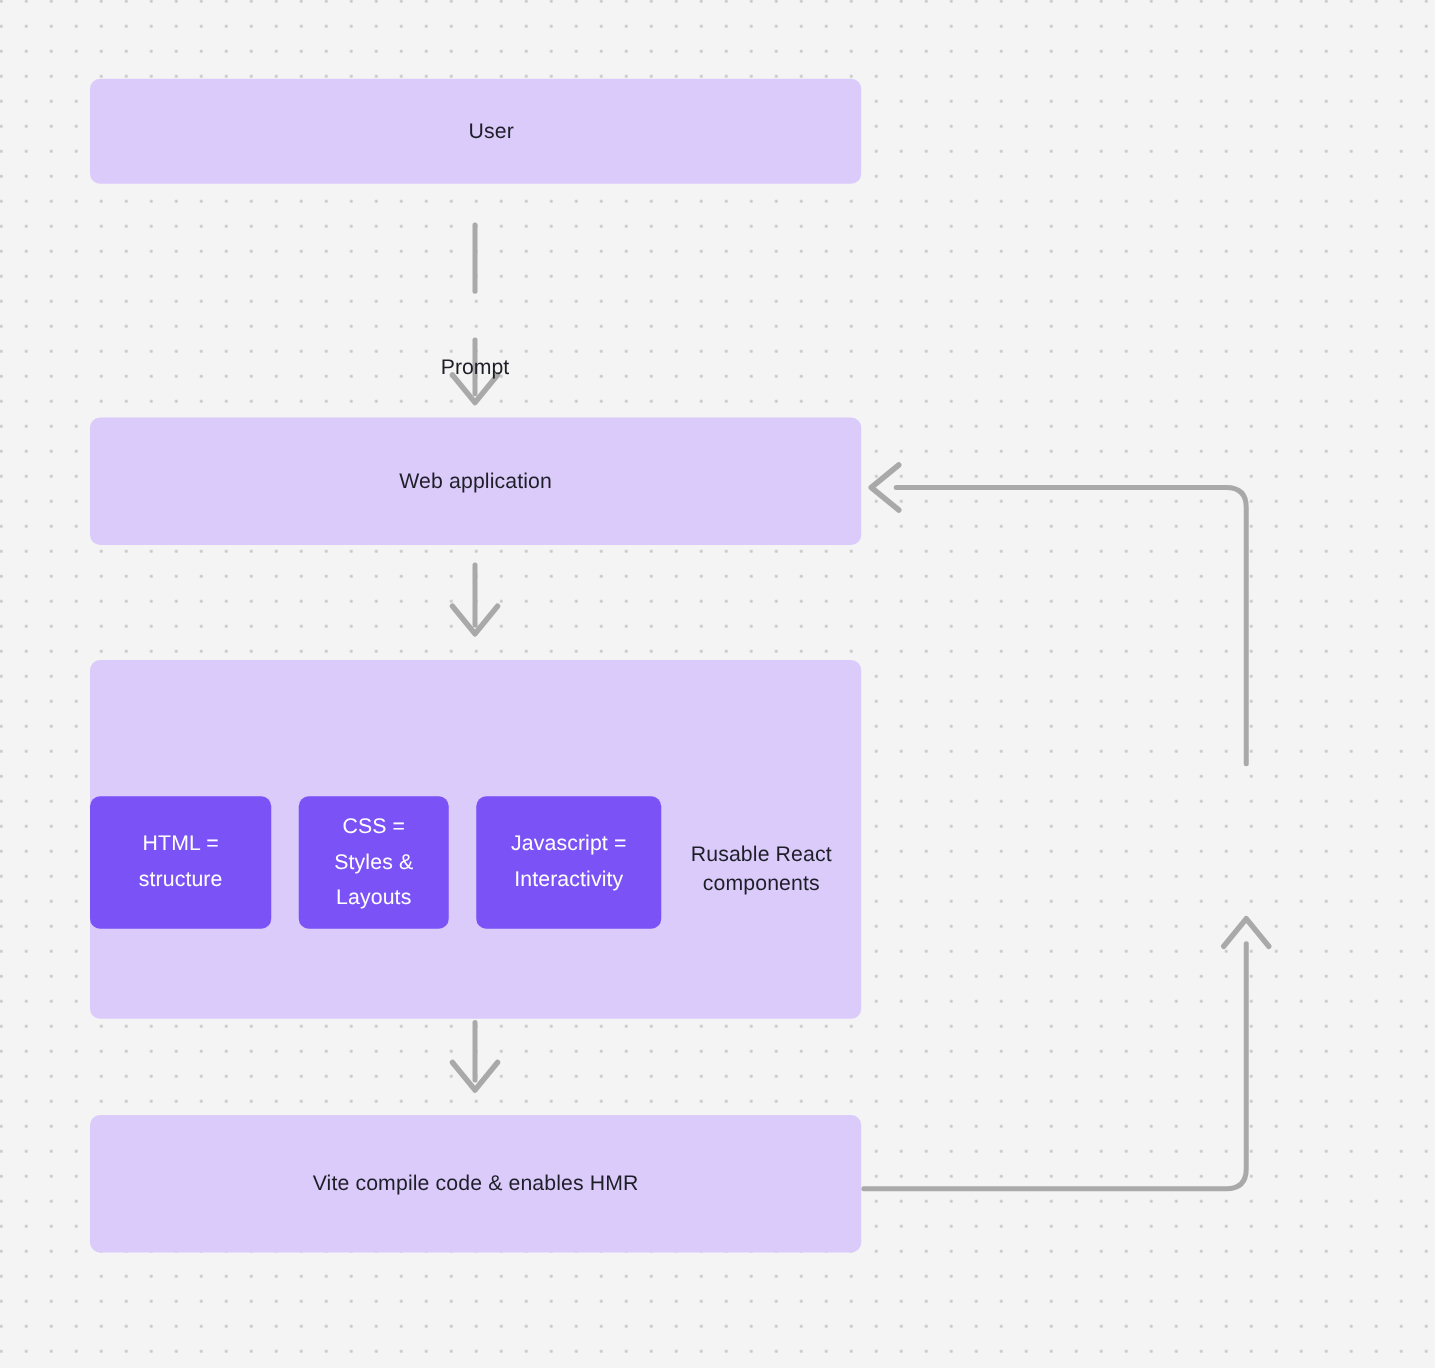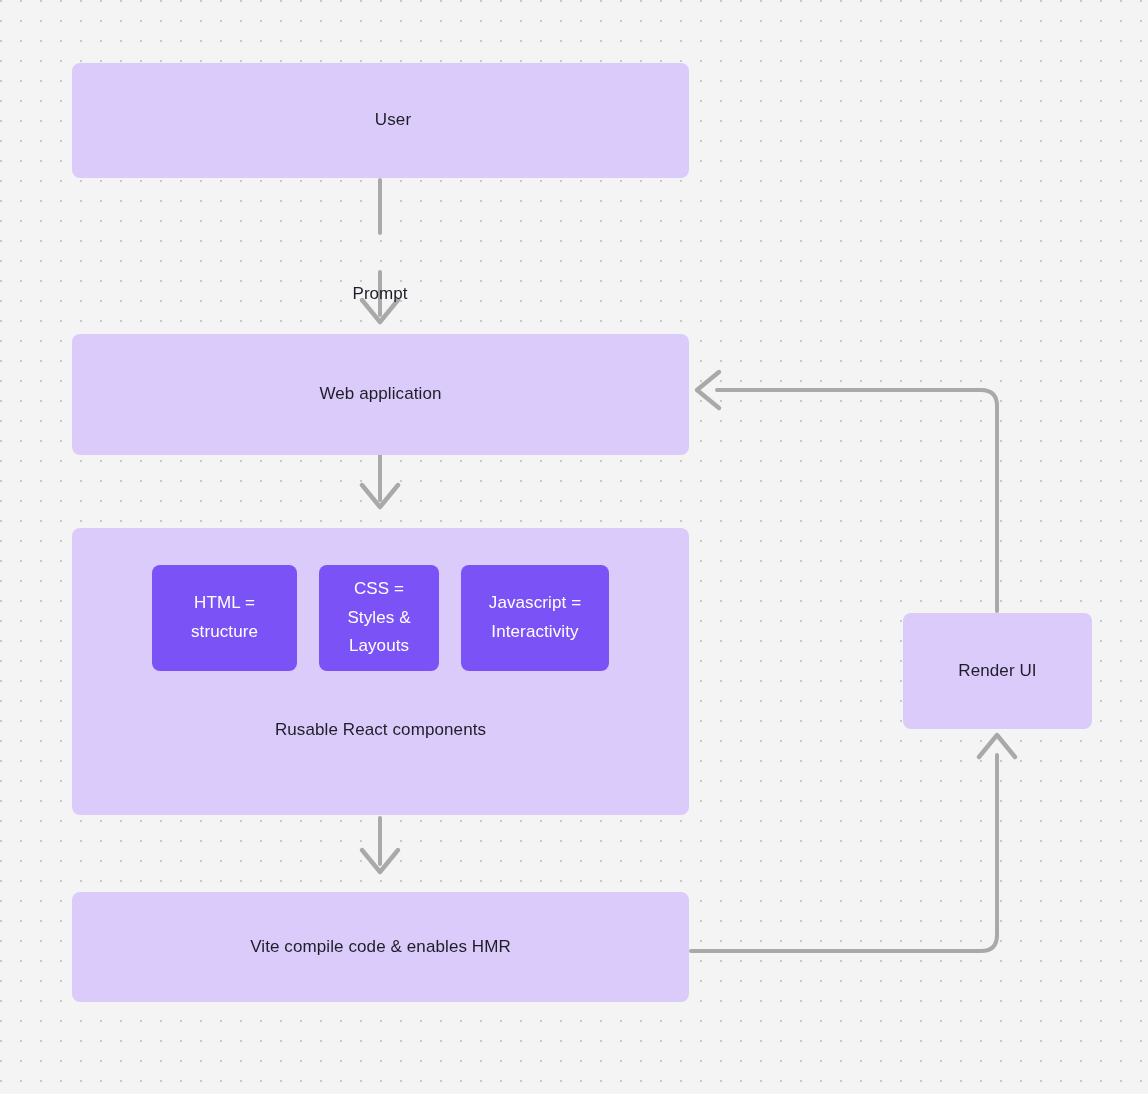--- a/index.html
+++ b/index.html
@@ -35,33 +35,33 @@
     display: flex;
     align-items: center;
     justify-content: center;
     color: #1e1e28;
     font-size: 17px;
     line-height: 1.35;
     text-align: center;
     letter-spacing: 0.1px;
   }
 
-  .node-user        { left: 72px;  top: 63px;  width: 617px; height: 115px; padding-left: 25px; }
-  .node-webapp      { left: 72px;  top: 334px; width: 617px; height: 121px; }
+  .node-user        { left: 72px;  top: 63px;  width: 617px; height: 84px; padding-left: 25px; }
+  .node-webapp      { left: 72px;  top: 334px; width: 617px; height: 102px; }
   .node-components  { left: 72px;  top: 528px; width: 617px; height: 287px;
                       align-items: flex-start; justify-content: flex-start; }
   .node-vite        { left: 72px;  top: 892px; width: 617px; height: 110px; }
   .node-render      { left: 903px; top: 613px; width: 189px; height: 116px; }
 
   
   .group-inner {
     position: absolute;
     inset: 0;
     display: flex;
-    flex-direction: column;
+    flex-direction: row;
     align-items: center;
   }
 
   .chip-row {
     display: flex;
     gap: 22px;
     margin-top: 37px;
   }
 
   .chip {
@@ -173,17 +173,14 @@
         </div>
       </div>
       <div class="group-caption">Rusable React components</div>
     </div>
   </div>
 
   <div class="node node-vite">
     <span>Vite compile code &amp; enables HMR</span>
   </div>
 
-  <div class="node node-render">
-    <span>Render UI</span>
-  </div>
 
 </div>
 
 </body></html>

